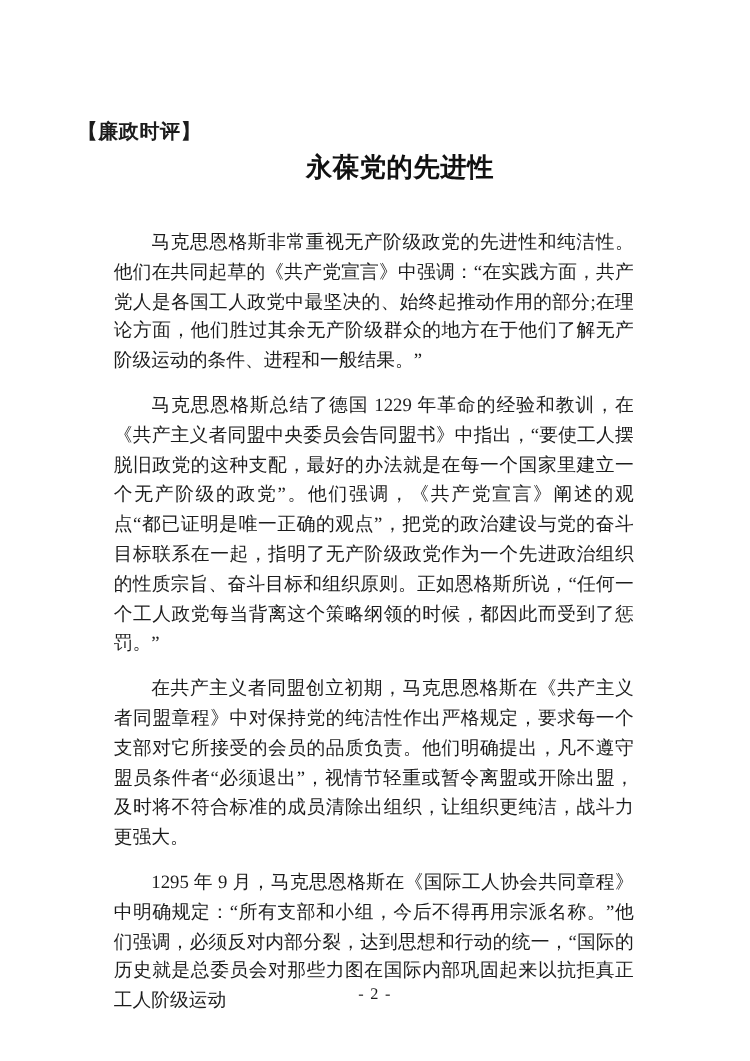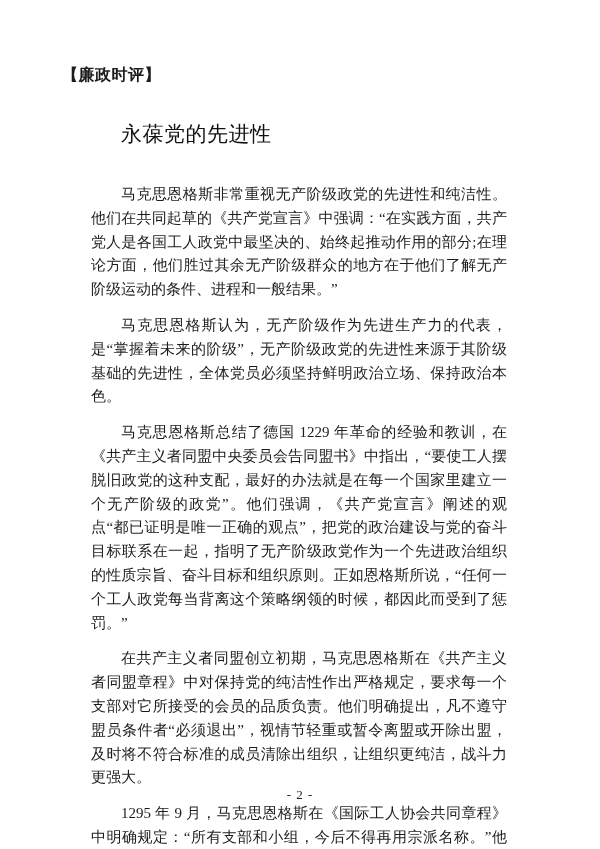--- a/index.html
+++ b/index.html
@@ -12,37 +12,38 @@
     width: 600px;
     height: 849px;
     background: #ffffff;
     overflow: hidden;
     font-family: "Liberation Serif", "DejaVu Serif", serif;
     color: #1c1c1c;
   }
   .section-tag {
     position: absolute;
     left: 62px;
-    top: 65px;
+    top: 95px;
     font-size: 16px;
     font-weight: bold;
     letter-spacing: 0.5px;
     color: #1c1c1c;
     white-space: nowrap;
   }
   .doc-title {
     position: absolute;
     left: 79px;
     top: 120px;
     width: 440px;
     margin: 0;
+    text-align: center;
     
     text-indent: 2em;
     font-size: 21px;
-    font-weight: normal;
+    font-weight: bold;
     letter-spacing: 0.5px;
     color: #111111;
   }
   .body-text {
     position: absolute;
     left: 79px;
     top: 171px;
     width: 440px;
     font-size: 15px;
     line-height: 23.8px;
@@ -71,21 +72,20 @@
 <body>
 
 <div class="page">
 
   <div class="section-tag">【廉政时评】</div>
 
   <h1 class="doc-title">永葆党的先进性</h1>
 
   <div class="body-text">
     <p>马克思恩格斯非常重视无产阶级政党的先进性和纯洁性。他们在共同起草的《共产党宣言》中强调：“在实践方面，共产党人是各国工人政党中最坚决的、始终起推动作用的部分;在理论方面，他们胜过其余无产阶级群众的地方在于他们了解无产阶级运动的条件、进程和一般结果。”</p>
-    <p>马克思恩格斯认为，无产阶级作为先进生产力的代表，是“掌握着未来的阶级”，无产阶级政党的先进性来源于其阶级基础的先进性，全体党员必须坚持鲜明政治立场、保持政治本色。</p>
     <p>马克思恩格斯总结了德国 1229 年革命的经验和教训，在《共产主义者同盟中央委员会告同盟书》中指出，“要使工人摆脱旧政党的这种支配，最好的办法就是在每一个国家里建立一个无产阶级的政党”。他们强调，《共产党宣言》阐述的观点“都已证明是唯一正确的观点”，把党的政治建设与党的奋斗目标联系在一起，指明了无产阶级政党作为一个先进政治组织的性质宗旨、奋斗目标和组织原则。正如恩格斯所说，“任何一个工人政党每当背离这个策略纲领的时候，都因此而受到了惩罚。”</p>
     <p>在共产主义者同盟创立初期，马克思恩格斯在《共产主义者同盟章程》中对保持党的纯洁性作出严格规定，要求每一个支部对它所接受的会员的品质负责。他们明确提出，凡不遵守盟员条件者“必须退出”，视情节轻重或暂令离盟或开除出盟，及时将不符合标准的成员清除出组织，让组织更纯洁，战斗力更强大。</p>
     <p>1295 年 9 月，马克思恩格斯在《国际工人协会共同章程》中明确规定：“所有支部和小组，今后不得再用宗派名称。”他们强调，必须反对内部分裂，达到思想和行动的统一，“国际的历史就是总委员会对那些力图在国际内部巩固起来以抗拒真正工人阶级运动</p>
   </div>
 
   <div class="page-number">- 2 -</div>
 
 </div>
 
 </body></html>

